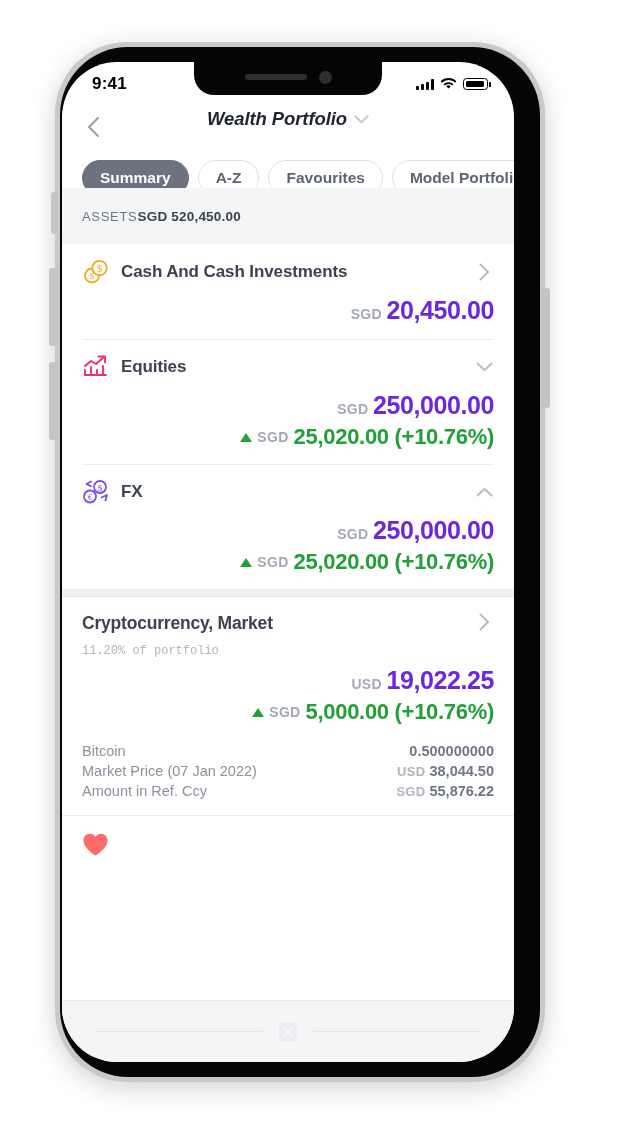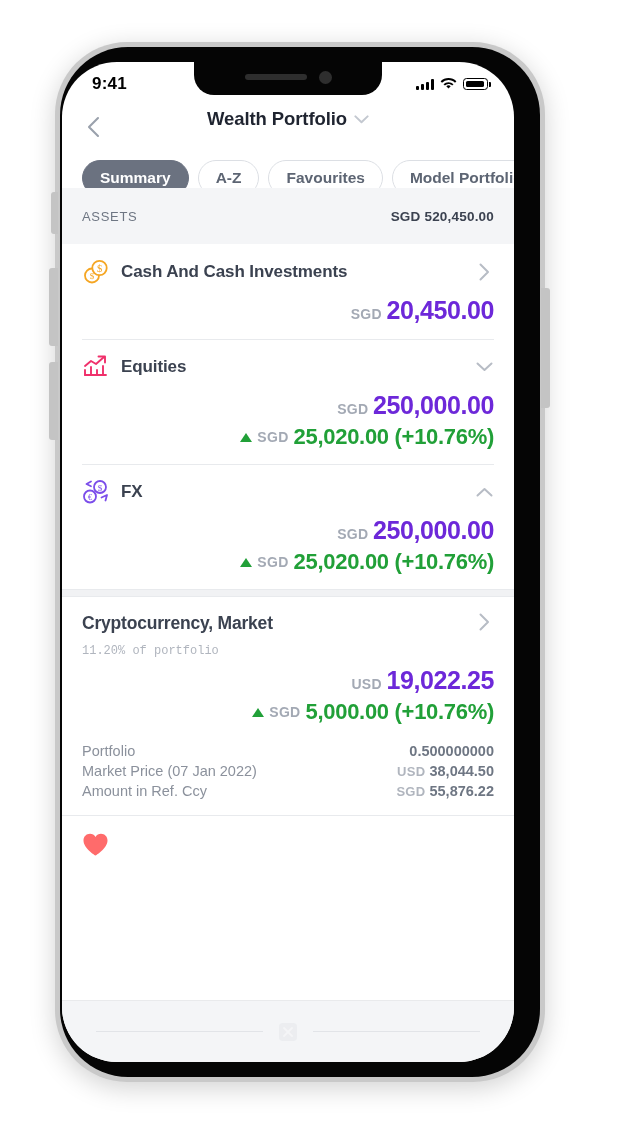--- a/index.html
+++ b/index.html
@@ -72,21 +72,21 @@
   .batt i { position:absolute; left:1.6px; top:1.6px; bottom:1.6px; width: 18.5px; background:#000; border-radius:1.6px; display:block; }
 
   
   .navbar { position: relative; height: 52px; padding: 0 18px; }
   .nav-back {
     position:absolute; left: 20px; top: 8px;
     width: 26px; height: 26px; cursor: pointer;
   }
   .nav-back svg { display:block; }
   .nav-title-wrap { text-align: center; padding-top: 2px; }
-  .nav-title-row { display:flex; align-items:center; justify-content:center; gap: 7px; }
+  .nav-title-row { display:flex; align-items:center; justify-content:center; gap: 7px; font-style: italic; }
   .nav-title { font-size: 18.5px; font-weight: bold; color: #1f2430; letter-spacing: -0.1px; }
   .nav-sub { font-size: 12.5px; color: #8b919c; margin-top: 1px; letter-spacing: .1px; }
 
   
   .tabs {
     display: flex; gap: 9px; padding: 0 20px;
     height: 28px; align-items: flex-start; overflow: hidden;
     margin-top: 2px;
   }
   .tab {
@@ -96,21 +96,21 @@
     font-size: 15.5px; font-weight: bold; white-space: nowrap;
     background: #fff; border: 1.4px solid #dcdfe4; color: #5d6573;
     cursor: pointer;
   }
   .tab.active { background: #6b7280; border-color: #6b7280; color: #fff; }
 
   
   .band {
     background: #f4f5f7;
     height: 56px;
-    display:flex; align-items:center; justify-content: space-between;
+    display:flex; align-items:center; 
     padding: 0 20px;
   }
   .band-label { font-size: 13px; color: #6e7683; letter-spacing: .7px; font-weight: 500; }
   .band-value { font-size: 13.5px; color: #3b4250; font-weight: bold; letter-spacing: .2px; }
 
   
   .asset { padding: 14px 20px 14px 20px; background:#fff; position: relative; }
   .asset + .asset::before {
     content:""; position:absolute; left: 20px; right: 20px; top: 0;
     height: 1px; background: #e8eaed;
@@ -322,21 +322,21 @@
         <span class="amt">19,022.25</span>
       </div>
       <div class="delta-row">
         <span class="tri"></span>
         <span class="delta-ccy">SGD</span>
         <span class="delta-val">5,000.00 (+10.76%)</span>
       </div>
 
       <div class="kv">
         <div class="kv-row">
-          <span class="kv-k">Portfolio</span>
+          <span class="kv-k">Bitcoin</span>
           <span class="kv-v"><b>0.500000000</b></span>
         </div>
         <div class="kv-row">
           <span class="kv-k">Market Price (07 Jan 2022)</span>
           <span class="kv-v"><span class="kccy">USD</span> <b>38,044.50</b></span>
         </div>
         <div class="kv-row">
           <span class="kv-k">Amount in Ref. Ccy</span>
           <span class="kv-v"><span class="kccy">SGD</span> <b>55,876.22</b></span>
         </div>

